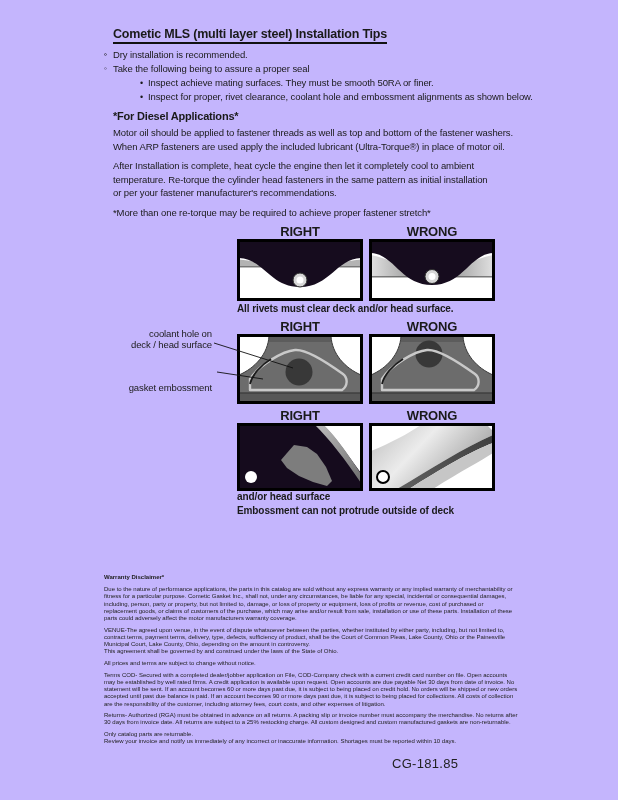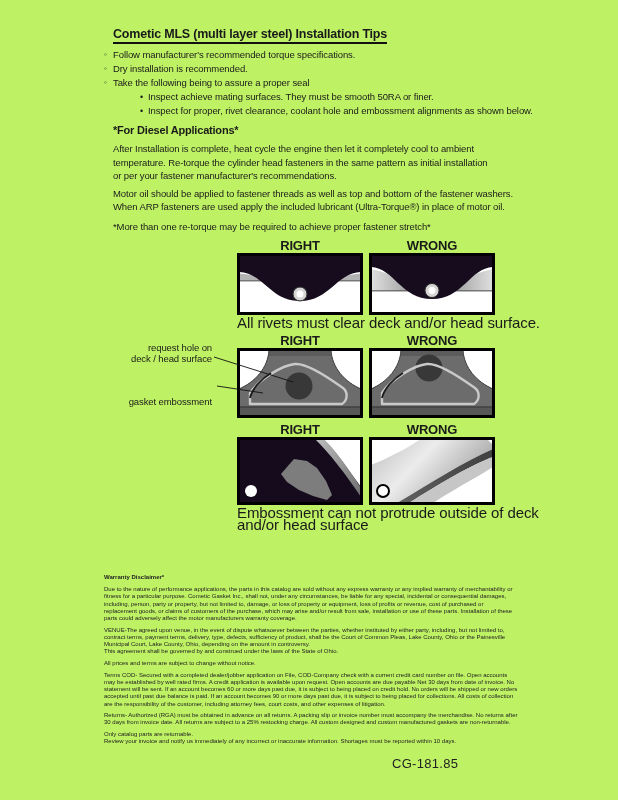--- a/index.html
+++ b/index.html
@@ -1,20 +1,20 @@
 <!DOCTYPE html>
 <html><head>
 <meta charset="utf-8">
 <style>
   html,body { margin:0; padding:0; background:#e8e8e8; }
   .page {
     position:relative;
     width:618px; height:800px;
     margin:0 auto;
-    background:#bef264;
+    background:#c4b5fd;
     font-family:"Liberation Sans", sans-serif;
     color:#1a1a1a;
     overflow:hidden;
   }
   .content { padding:24px 0 0 104px; }
 
   .title {
     display:inline-block;
     margin:0 0 4px 9px;
     font-size:12.5px; font-weight:bold; letter-spacing:-0.2px;
@@ -39,21 +39,21 @@
   .diagrams { margin:5px 0 0 133px; width:258px; }
   .diagram-row { margin-top:0; }
   .diagram-row + .diagram-row { margin-top:4px; }
   .rw-labels { display:flex; gap:6px; height:15px; }
   .rw-labels span {
     width:126px; text-align:center;
     font-size:13px; font-weight:bold; letter-spacing:-0.2px;
   }
   .panels { display:flex; gap:6px; }
   .panels svg { display:block; }
-  .caption { margin-top:2px; font-size:15px; line-height:12px; letter-spacing:-0.1px; white-space:nowrap; }
+  .caption { margin-top:2px; font-size:10px; line-height:12px; letter-spacing:-0.1px; white-space:nowrap;font-weight:bold; }
 
   .row2 { position:relative; }
   .side-label {
     position:absolute; left:-132px; width:107px;
     text-align:right; font-size:9.5px; line-height:10.5px; letter-spacing:-0.1px;
   }
   .side-label.coolant { top:10px; }
   .side-label.emboss  { top:64px; }
   .leader-svg { position:absolute; left:-132px; top:0; pointer-events:none; z-index:2; }
 
@@ -73,36 +73,36 @@
 </style>
 </head>
 <body>
 
 <div class="page">
   <div class="content">
 
     <h1 class="title">Cometic MLS (multi layer steel) Installation Tips</h1>
 
     <ul class="tips">
-      <li><span class="marker">◦</span><span>Follow manufacturer's recommended torque specifications.</span></li>
+      <li><span class="marker">◦</span></li>
       <li><span class="marker">◦</span><span>Dry installation is recommended.</span></li>
       <li><span class="marker">◦</span><span>Take the following being to assure a proper seal</span>
         <ul class="subtips">
           <li><span class="marker">•</span><span>Inspect achieve mating surfaces.  They must be smooth 50RA or finer.</span></li>
           <li><span class="marker">•</span><span>Inspect for proper, rivet clearance, coolant hole and embossment alignments as shown below.</span></li>
         </ul>
       </li>
     </ul>
 
     <h2 class="diesel-heading">*For Diesel Applications*</h2>
+    <p class="para">Motor oil should be applied to fastener threads as well as top and bottom of the fastener washers.
+When ARP fasteners are used apply the included lubricant (Ultra-Torque®) in place of motor oil.</p>
     <p class="para gap">After Installation is complete, heat cycle the engine then let it completely cool to ambient
 temperature. Re-torque the cylinder head fasteners in the same pattern as initial installation
 or per your fastener manufacturer's recommendations.</p>
-    <p class="para">Motor oil should be applied to fastener threads as well as top and bottom of the fastener washers.
-When ARP fasteners are used apply the included lubricant (Ultra-Torque®) in place of motor oil.</p>
     <p class="para gap">*More than one re-torque may be required to achieve proper fastener stretch*</p>
 
     <div class="diagrams">
 
       <div class="diagram-row">
         <div class="rw-labels">
           <span>RIGHT</span>
           <span>WRONG</span>
         </div>
         <div class="panels">
@@ -135,21 +135,21 @@
             <circle cx="63" cy="37.5" r="7" fill="#d6d6d6" stroke="#2c2c2c" stroke-width="1"></circle>
             <circle cx="63" cy="37.5" r="3.5" fill="#ffffff"></circle>
             <rect x="1.5" y="1.5" width="123" height="59" fill="none" stroke="#000000" stroke-width="3"></rect>
           </svg>
         </div>
         <div class="caption">All rivets must clear deck and/or head surface.</div>
       </div>
 
       <div class="diagram-row row2">
         <div class="side-label coolant">
-          <div>request hole on</div>
+          <div>coolant hole on</div>
           <div>deck / head surface</div>
         </div>
         <div class="side-label emboss">gasket embossment</div>
         <svg class="leader-svg" width="200" height="70" viewBox="0 0 200 70">
           <line x1="109" y1="24" x2="188" y2="49" stroke="#111" stroke-width="0.9"></line>
           <line x1="112" y1="53" x2="158" y2="60" stroke="#111" stroke-width="0.9"></line>
         </svg>
         <div class="rw-labels">
           <span>RIGHT</span>
           <span>WRONG</span>
@@ -216,22 +216,22 @@
               </linearGradient>
             </defs>
             <rect x="0" y="0" width="126" height="68" fill="#ffffff"></rect>
             <path d="M2,28 C 22,20 40,10 52,2 L118,2 L124,8 L124,12 C 96,24 62,46 28,66 L2,66 Z" fill="url(#bandW)"></path>
             <path d="M124,12 C 96,24 62,46 28,66 L40,66 C 72,46 102,28 124,20 Z" fill="url(#stripeW)"></path>
             <path d="M124,20 C 102,28 72,46 40,66 L64,66 C 92,48 112,38 124,30 Z" fill="#c6c6c6"></path>
             <circle cx="14" cy="54" r="6" fill="#ffffff" stroke="#000000" stroke-width="2"></circle>
             <rect x="1.5" y="1.5" width="123" height="65" fill="none" stroke="#000000" stroke-width="3"></rect>
           </svg>
         </div>
+        <div class="caption" style="margin-top:0;">and/or head surface</div>
         <div class="caption">Embossment can not protrude outside of deck</div>
-        <div class="caption" style="margin-top:0;">and/or head surface</div>
       </div>
 
     </div>
   </div>
 
   <div class="disclaimer">
     <p class="d-head">Warranty Disclaimer*</p>
     <p>Due to the nature of performance applications, the parts in this catalog are sold without any express warranty or any implied warranty of merchantability or fitness for a particular purpose. Cometic Gasket Inc., shall not, under any circumstances, be liable for any special, incidental or consequential damages, including, person, party or property, but not limited to, damage, or loss of property or equipment, loss of profits or revenue, cost of purchased or replacement goods, or claims of customers of the purchase, which may arise and/or result from sale, installation or use of these parts. Installation of these parts could adversely affect the motor manufacturers warranty coverage.</p>
     <p class="tight">VENUE-The agreed upon venue, in the event of dispute whatsoever between the parties, whether instituted by either party, including, but not limited to, contract terms, payment terms, delivery, type, defects, sufficiency of product, shall be the Court of Common Pleas, Lake County, Ohio or the Painesville Municipal Court, Lake County, Ohio, depending on the amount in controversy.</p>
     <p>This agreement shall be governed by and construed under the laws of the State of Ohio.</p>

